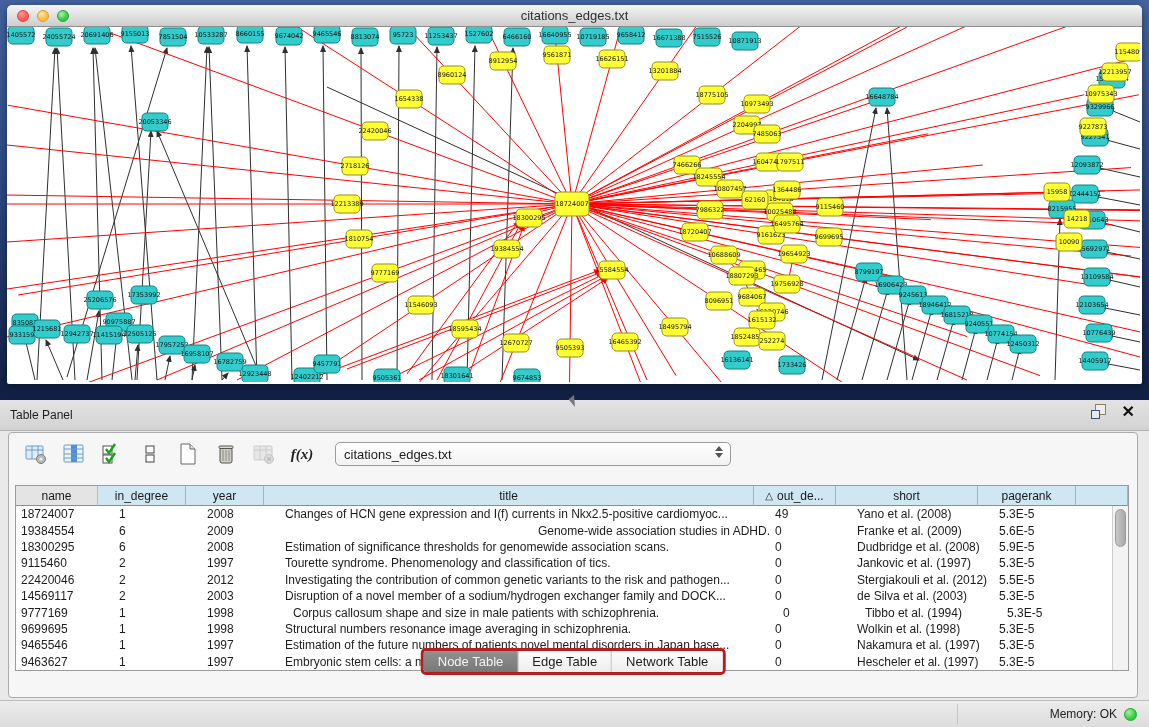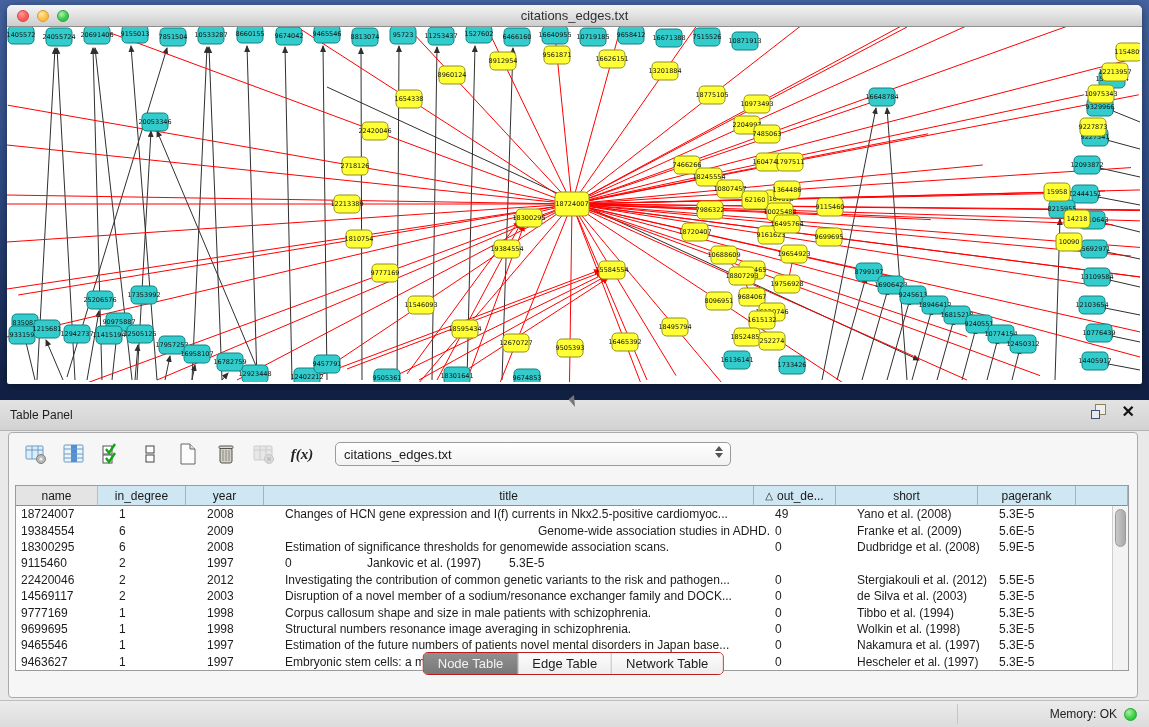--- a/index.html
+++ b/index.html
@@ -63,21 +63,21 @@
   .hdr-cell.gray { background:#e4e4e4; border-right:1px solid #bdbdbd; }
   .hdr-cell .sort { margin-right:4px; font-size:10px; }
   .rows { position:absolute; left:0; top:20px; right:16px; bottom:0; }
   .t-row { display:flex; height:16.4px; align-items:center; }
   .t-cell { font-size:12px; color:#1c1c1c; padding-left:5px; white-space:nowrap; overflow:hidden; text-overflow:ellipsis; }
   .vscroll { position:absolute; right:0; top:20px; bottom:0; width:16px; background:#f3f3f3; border-left:1px solid #cfcfcf; }
   .vthumb { position:absolute; left:2px; top:3px; width:11px; height:38px; border-radius:6px;
     background:linear-gradient(90deg,#c9c9c9,#a9a9a9); border:1px solid #9a9a9a; }
 
   .tabs { position:absolute; left:50%; bottom:22px; transform:translateX(-50%);
-    display:flex; border:1px solid #b91c1c; border-radius:5px; overflow:hidden; background:#f6f6f6;
+    display:flex; border:3px solid #b91c1c; border-radius:5px; overflow:hidden; background:#f6f6f6;
     box-shadow:0 1px 0 rgba(255,255,255,.7); }
   .tab { padding:3px 14px; font-size:13px; color:#1d1d1d; border-right:1px solid #b5b5b5; background:linear-gradient(#fdfdfd,#ededed); }
   .tab:last-child { border-right:none; }
   .tab.active { background:linear-gradient(#909090,#787878); color:#f3f3f3; }
 
   .statusbar { position:absolute; left:0; bottom:0; width:1149px; height:27px;
     background:linear-gradient(#ececec,#dcdcdc); border-top:1px solid #bdbdbd;
     display:flex; align-items:center; justify-content:flex-end; padding-right:12px; gap:7px; }
   .statusbar .divider { position:absolute; left:957px; top:3px; bottom:3px; width:1px; background:#c6c6c6; }
   .mem-label { font-size:12px; color:#222; }
@@ -635,47 +635,48 @@
             <div class="t-cell" style="width: 78px;">2008</div>
             <div class="t-cell" style="width: 490px;">Estimation of significance thresholds for genomewide association scans.</div>
             <div class="t-cell" style="width: 82px;">0</div>
             <div class="t-cell" style="width: 142px;">Dudbridge et al. (2008)</div>
             <div class="t-cell" style="width: 98px;">5.9E-5</div>
           </div>
           <div class="t-row">
             <div class="t-cell" style="width: 98px;">9115460</div>
             <div class="t-cell" style="width: 88px;">2</div>
             <div class="t-cell" style="width: 78px;">1997</div>
+            <div class="t-cell" style="width: 490px;">Tourette syndrome. Phenomenology and classification of tics.</div>
             <div class="t-cell" style="width: 82px;">0</div>
             <div class="t-cell" style="width: 142px;">Jankovic et al. (1997)</div>
             <div class="t-cell" style="width: 98px;">5.3E-5</div>
           </div>
           <div class="t-row">
             <div class="t-cell" style="width: 98px;">22420046</div>
             <div class="t-cell" style="width: 88px;">2</div>
             <div class="t-cell" style="width: 78px;">2012</div>
             <div class="t-cell" style="width: 490px;">Investigating the contribution of common genetic variants to the risk and pathogen...</div>
             <div class="t-cell" style="width: 82px;">0</div>
             <div class="t-cell" style="width: 142px;">Stergiakouli et al. (2012)</div>
             <div class="t-cell" style="width: 98px;">5.5E-5</div>
           </div>
           <div class="t-row">
             <div class="t-cell" style="width: 98px;">14569117</div>
             <div class="t-cell" style="width: 88px;">2</div>
             <div class="t-cell" style="width: 78px;">2003</div>
-            <div class="t-cell" style="width: 490px;">Disruption of a novel member of a sodium/resonance exchanger family and DOCK...</div>
+            <div class="t-cell" style="width: 490px;">Disruption of a novel member of a sodium/hydrogen exchanger family and DOCK...</div>
             <div class="t-cell" style="width: 82px;">0</div>
             <div class="t-cell" style="width: 142px;">de Silva et al. (2003)</div>
             <div class="t-cell" style="width: 98px;">5.3E-5</div>
           </div>
           <div class="t-row">
             <div class="t-cell" style="width: 98px;">9777169</div>
             <div class="t-cell" style="width: 88px;">1</div>
             <div class="t-cell" style="width: 78px;">1998</div>
-            <div class="t-cell" style="width: 490px;">Corpus callosum shape and size in male patients with schizophrenia.</div>
+            <div class="t-cell" style="width: 490px; margin-left: 8px;">Corpus callosum shape and size in male patients with schizophrenia.</div>
             <div class="t-cell" style="width: 82px;">0</div>
             <div class="t-cell" style="width: 142px;">Tibbo et al. (1994)</div>
             <div class="t-cell" style="width: 98px;">5.3E-5</div>
           </div>
           <div class="t-row">
             <div class="t-cell" style="width: 98px;">9699695</div>
             <div class="t-cell" style="width: 88px;">1</div>
             <div class="t-cell" style="width: 78px;">1998</div>
             <div class="t-cell" style="width: 490px;">Structural numbers resonance image averaging in schizophrenia.</div>
             <div class="t-cell" style="width: 82px;">0</div>

